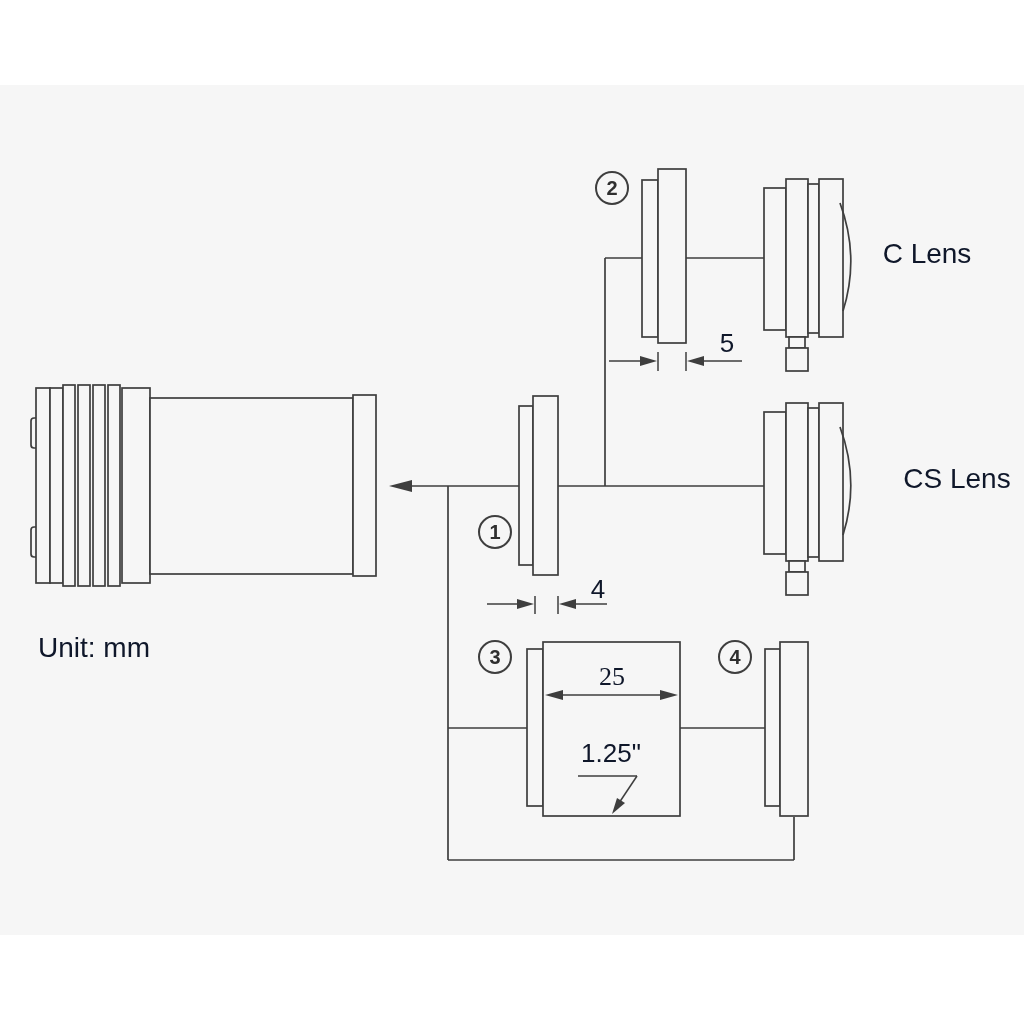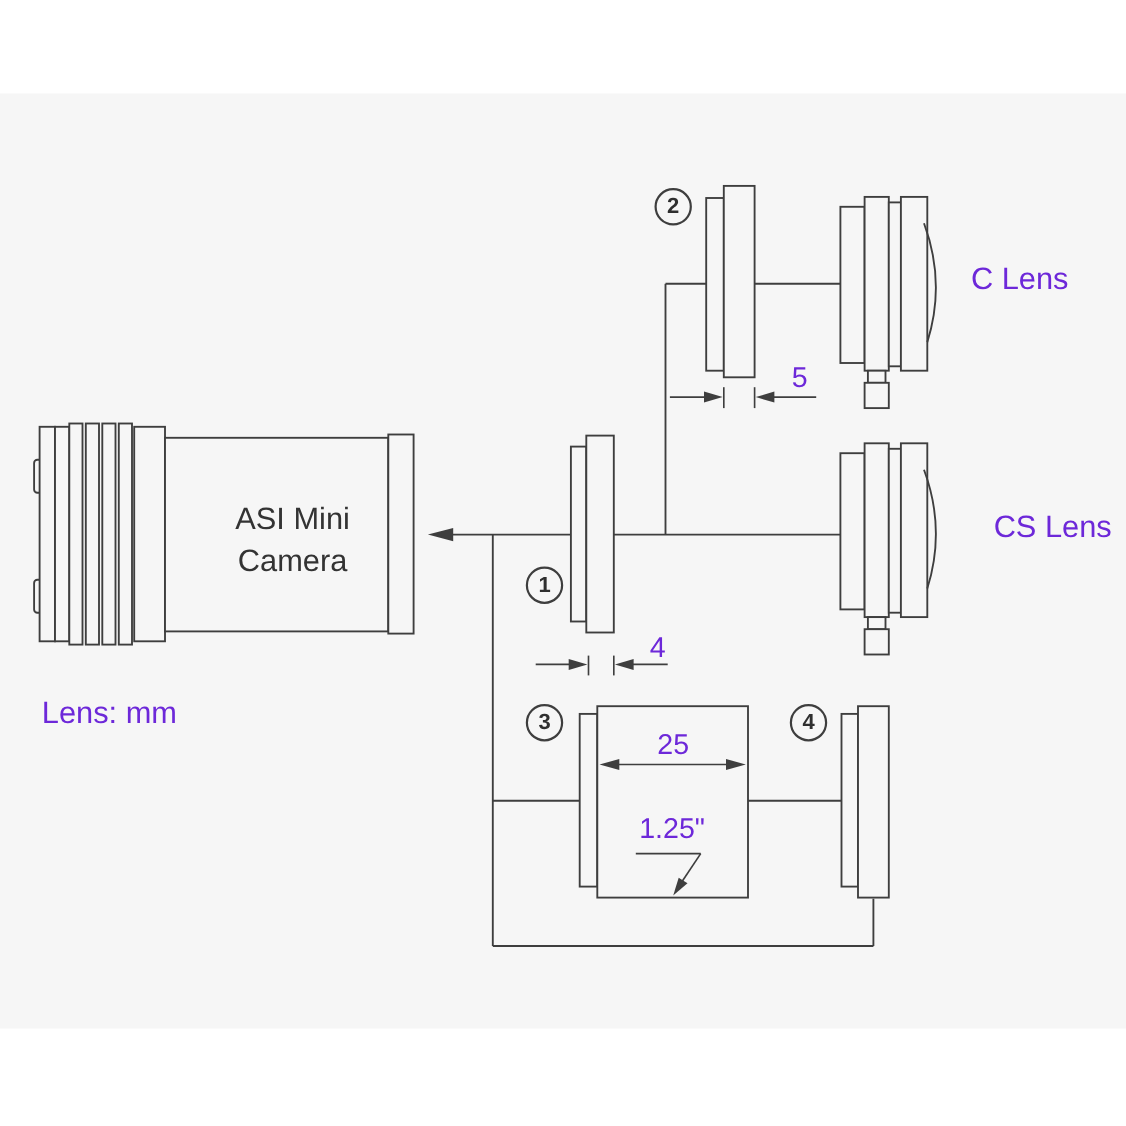--- a/index.html
+++ b/index.html
@@ -9,31 +9,31 @@
     font-family:"Liberation Sans","DejaVu Sans",sans-serif;
     color:#2f2f2f;
   }
   .stage{position:absolute;left:0;top:0;width:1024px;height:1024px;}
   .canvas-band{position:absolute;left:0;top:85px;width:1024px;height:850px;background:#f6f6f6;}
   svg.diagram{position:absolute;left:0;top:0;width:1024px;height:1024px;}
   svg.diagram line, svg.diagram path{stroke:#3e3e3e;stroke-width:1.7;fill:none;}
   svg.diagram rect{stroke:#3e3e3e;stroke-width:1.7;fill:#f6f6f6;}
   svg.diagram polygon{fill:#3e3e3e;stroke:none;}
   svg.diagram .dim line{stroke-width:1.5;}
-  .lbl{position:absolute;white-space:nowrap;color:#6d28d9;}
+  .lbl{position:absolute;white-space:nowrap;color:#0f172a;}
   .center{transform:translate(-50%,-50%);}
   .camera-label{left:266px;top:491px;font-size:28px;line-height:38px;text-align:center;color:#333;}
   .unit-note{left:38px;top:648px;font-size:28px;transform:translateY(-50%);}
   .lens-label{font-size:28px;}
   .lens-label.c{left:927px;top:254px;}
   .lens-label.cs{left:957px;top:479px;}
   .dim-lbl{font-size:26px;}
   .dim5{left:727px;top:343px;}
   .dim4{left:598px;top:589px;}
-  .dim25{left:612px;top:677px;}
+  .dim25{left:612px;top:677px;font-family:Liberation Serif, serif;}
   .dim125{left:611px;top:753px;}
   .callout{
     position:absolute;width:34px;height:34px;border:2px solid #3e3e3e;border-radius:50%;
     box-sizing:border-box;display:flex;align-items:center;justify-content:center;
     font-size:20px;font-weight:600;color:#2f2f2f;background:transparent;
   }
   .callout.c1{left:478px;top:515px;}
   .callout.c2{left:595px;top:171px;}
   .callout.c3{left:478px;top:640px;}
   .callout.c4{left:718px;top:640px;}
@@ -130,26 +130,22 @@
       <polygon points="678,695 660,690 660,700"></polygon>
     </g>
 
     <g class="dim">
       <line x1="578" y1="776" x2="637" y2="776"></line>
       <line x1="637" y1="776" x2="619" y2="803"></line>
       <polygon points="612,814 617,798 625,803"></polygon>
     </g>
   </svg>
 
-  <div class="lbl center camera-label">
-    <div>ASI Mini</div>
-    <div>Camera</div>
-  </div>
 
-  <div class="lbl unit-note">Lens: mm</div>
+  <div class="lbl unit-note">Unit: mm</div>
 
   <div class="lbl center lens-label c">C Lens</div>
   <div class="lbl center lens-label cs">CS Lens</div>
 
   <div class="lbl center dim-lbl dim5">5</div>
   <div class="lbl center dim-lbl dim4">4</div>
   <div class="lbl center dim-lbl dim25">25</div>
   <div class="lbl center dim-lbl dim125">1.25"</div>
 
   <div class="callout c1">

